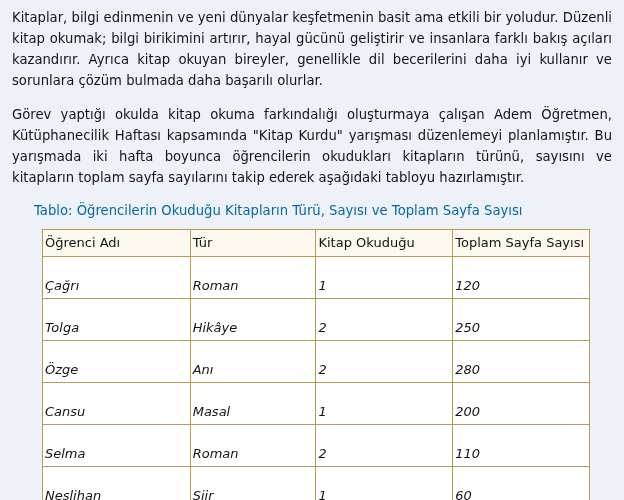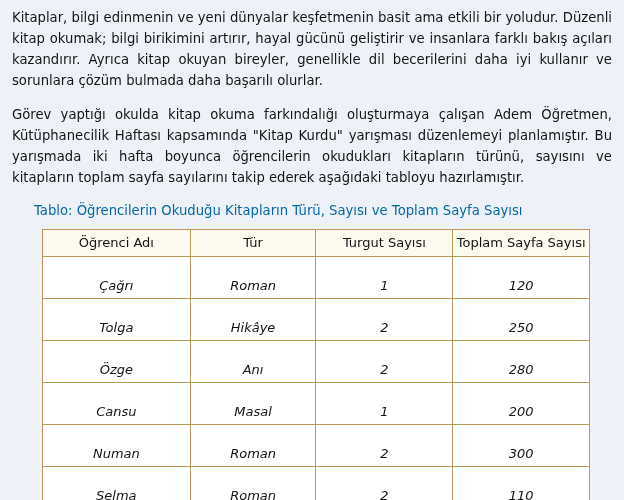--- a/index.html
+++ b/index.html
@@ -40,21 +40,21 @@
   .table-wrap {
     margin: 0 22px 0 30px;
   }
   table.data {
     border-collapse: collapse;
     width: 100%;
     table-layout: fixed;
   }
   table.data th, table.data td {
     border: 1px solid #b99a55;
-    text-align: center;
+    text-align: left;
     font-size: 13px;
     padding: 21px 2px 5px 2px;
     color: #141414;
   }
   table.data thead th {
     background: #fdf9ee;
     font-weight: normal;
     padding-top: 5px;
     padding-bottom: 6px;
   }
@@ -83,21 +83,21 @@
       <colgroup>
         <col class="c1">
           <col class="c2">
           <col class="c3">
           <col class="c4">
       </colgroup>
       <thead>
         <tr>
           <th>Öğrenci Adı</th>
           <th>Tür</th>
-          <th>Turgut Sayısı</th>
+          <th>Kitap Okuduğu</th>
           <th>Toplam Sayfa Sayısı</th>
         </tr>
       </thead>
       <tbody>
         <tr>
           <td>Çağrı</td>
           <td>Roman</td>
           <td>1</td>
           <td>120</td>
         </tr>
@@ -113,26 +113,20 @@
           <td>2</td>
           <td>280</td>
         </tr>
         <tr>
           <td>Cansu</td>
           <td>Masal</td>
           <td>1</td>
           <td>200</td>
         </tr>
         <tr>
-          <td>Numan</td>
-          <td>Roman</td>
-          <td>2</td>
-          <td>300</td>
-        </tr>
-        <tr>
           <td>Selma</td>
           <td>Roman</td>
           <td>2</td>
           <td>110</td>
         </tr>
         <tr>
           <td>Neslihan</td>
           <td>Şiir</td>
           <td>1</td>
           <td>60</td>

